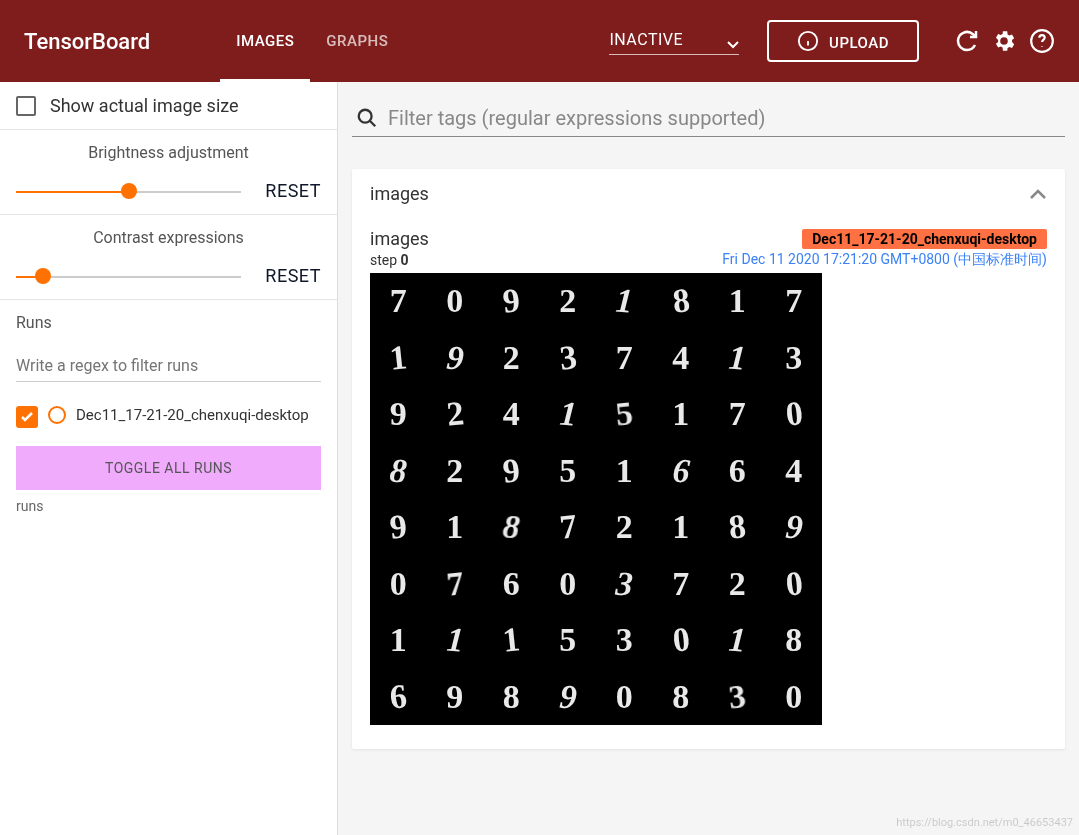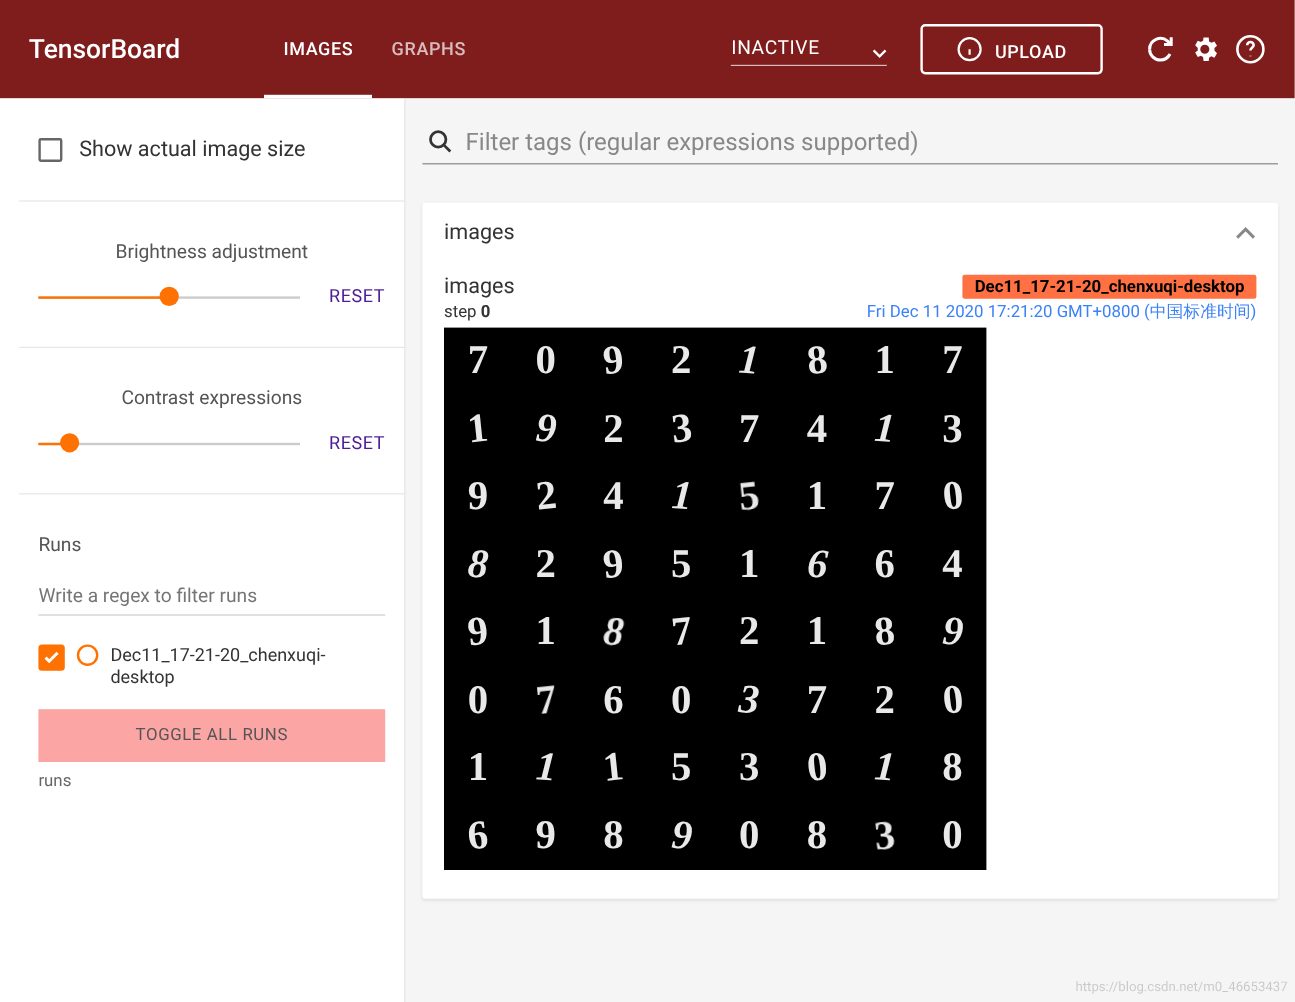--- a/index.html
+++ b/index.html
@@ -14,37 +14,37 @@
 .spacer { flex: 1; }
 .inactive-dd { display: flex; align-items: flex-end; font-size: 16px; letter-spacing: 0.5px; margin-right: 28px; cursor: pointer; position: relative; padding-bottom: 4px; }
 .inactive-dd::after { content: ''; position: absolute; bottom: -2px; left: 0; right: 0; height: 1px; background: rgba(255,255,255,0.7); }
 .inactive-dd svg { margin-left: 44px; }
 .upload-btn { border: 2px solid #fff; border-radius: 4px; padding: 8px 28px; display: flex; align-items: flex-end; cursor: pointer; font-size: 15px; font-weight: 500; letter-spacing: 0.5px; margin-right: 24px; }
 .upload-btn svg { margin-right: 10px; }
 .hdr-icon { margin-left: 12px; cursor: pointer; }
 
 .body { display: flex; height: calc(835px - 82px); }
 .sidebar { width: 338px; border-right: 1px solid #ddd; background: #fff; }
-.side-section { padding: 32px 16px; border-bottom: 1px solid #e6e6e6; margin-left: 16px; }
+.side-section { padding: 13px 16px; border-bottom: 1px solid #e6e6e6; }
 .show-actual { display: flex; align-items: center; font-size: 18px; color: #333; }
 .checkbox { width: 20px; height: 20px; border: 2px solid #666; border-radius: 2px; margin-right: 14px; cursor: pointer; }
 .adj-label { font-size: 16px; color: #555; margin-bottom: 18px; text-align: center; }
 .adj-row { display: flex; align-items: center; }
 .slider { flex: 1; position: relative; height: 20px; margin-right: 24px; }
 .slider-track { position: absolute; top: 50%; left: 0; right: 0; height: 2px; background: #ccc; }
 .slider-fill { position: absolute; top: 50%; left: 0; height: 2px; background: #ff7100; }
 .slider-thumb { position: absolute; top: 50%; width: 16px; height: 16px; background: #ff7100; border-radius: 50%; transform: translate(-50%, -50%); cursor: pointer; }
-.reset { font-size: 15px; color: #4c1d95; cursor: pointer; letter-spacing: 0.5px; }
+.reset { font-size: 18px; color: #0f172a; cursor: pointer; letter-spacing: 0.5px; }
 .runs-header { font-size: 16px; color: #555; margin-bottom: 18px; }
 .runs-filter { width: 100%; border: none; border-bottom: 1px solid #ccc; font-size: 16px; padding: 6px 0; color: #0c4a6e; outline: none; margin-bottom: 18px; }
 .run-item { display: flex; align-items: flex-start; padding: 6px 0; }
 .run-check { width: 22px; height: 22px; background: #ff7100; border-radius: 3px; margin-right: 10px; display: flex; align-items: center; justify-content: center; cursor: pointer; flex-shrink: 0; }
 .run-circle { width: 18px; height: 18px; border: 2.5px solid #ff7100; border-radius: 50%; margin-right: 10px; flex-shrink: 0; }
 .run-label { font-size: 15px; color: #333; word-break: break-word; }
-.toggle-runs { width: calc(100% - 0px); margin-top: 12px; background: #fca5a5; border: none; padding: 14px; font-size: 14px; color: #555; letter-spacing: 0.5px; cursor: pointer; }
+.toggle-runs { width: calc(100% - 0px); margin-top: 12px; background: #f0abfc; border: none; padding: 14px; font-size: 14px; color: #555; letter-spacing: 0.5px; cursor: pointer; }
 .runs-footer { font-size: 14px; color: #666; margin-top: 8px; }
 
 .main { flex: 1; padding: 18px 14px; overflow: auto; background: #f5f5f5; }
 .filter-row { display: flex; align-items: center; border-bottom: 1px solid #888; padding: 6px 4px; margin-bottom: 32px; cursor: text; }
 .filter-row svg { margin-right: 10px; }
 .filter-placeholder { font-size: 20px; color: #888; }
 .card { background: #fff; border-radius: 2px; box-shadow: 0 1px 3px rgba(0,0,0,0.08); }
 .card-header { display: flex; align-items: center; justify-content: space-between; padding: 14px 18px; cursor: pointer; }
 .card-title { font-size: 18px; color: #333; }
 .card-body { padding: 10px 18px 24px; }

